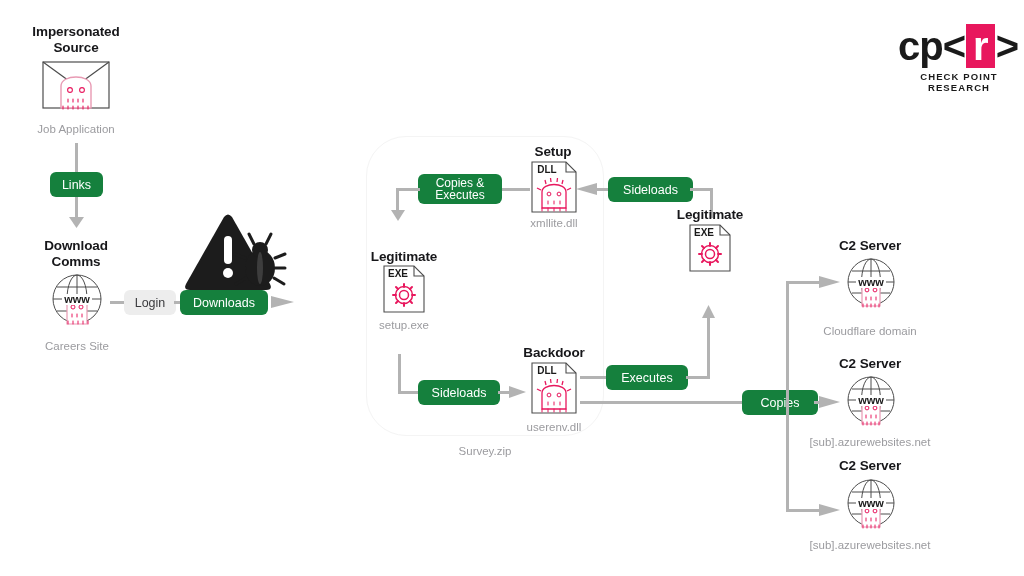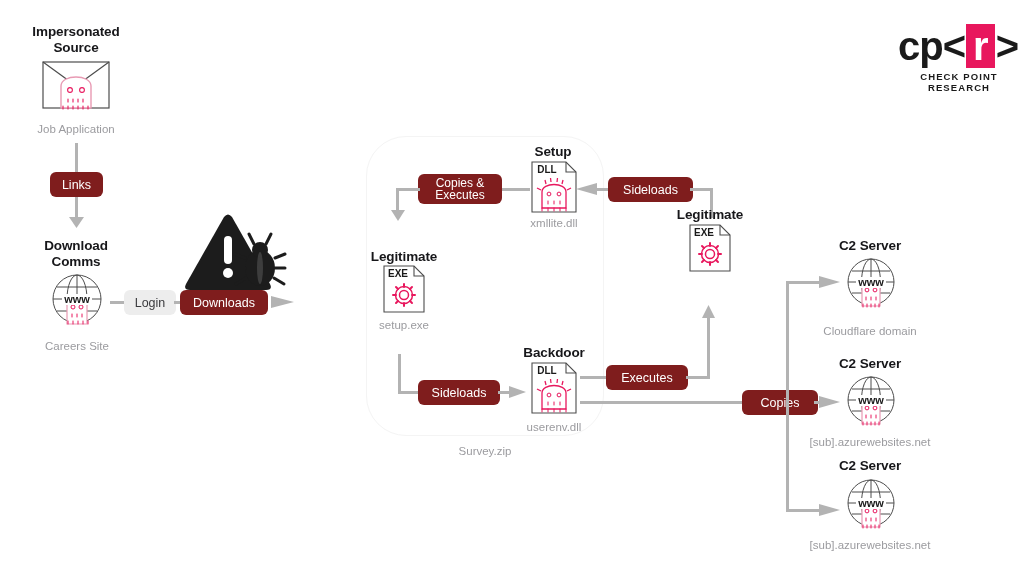--- a/index.html
+++ b/index.html
@@ -31,21 +31,21 @@
     line-height: 16px;
     letter-spacing: -0.1px;
   }
   .sub-lbl {
     font-size: 11.5px;
     color: #9b9b9f;
     text-align: center;
     line-height: 14px;
   }
   .pill {
-    background: #7f1d1d;
+    background: #15803d;
     color: #ffffff;
     font-size: 12.5px;
     border-radius: 6px;
     text-align: center;
     line-height: 14px;
     padding: 5px 10px;
     box-sizing: border-box;
     white-space: pre-line;
     display: flex;
     align-items: center;

